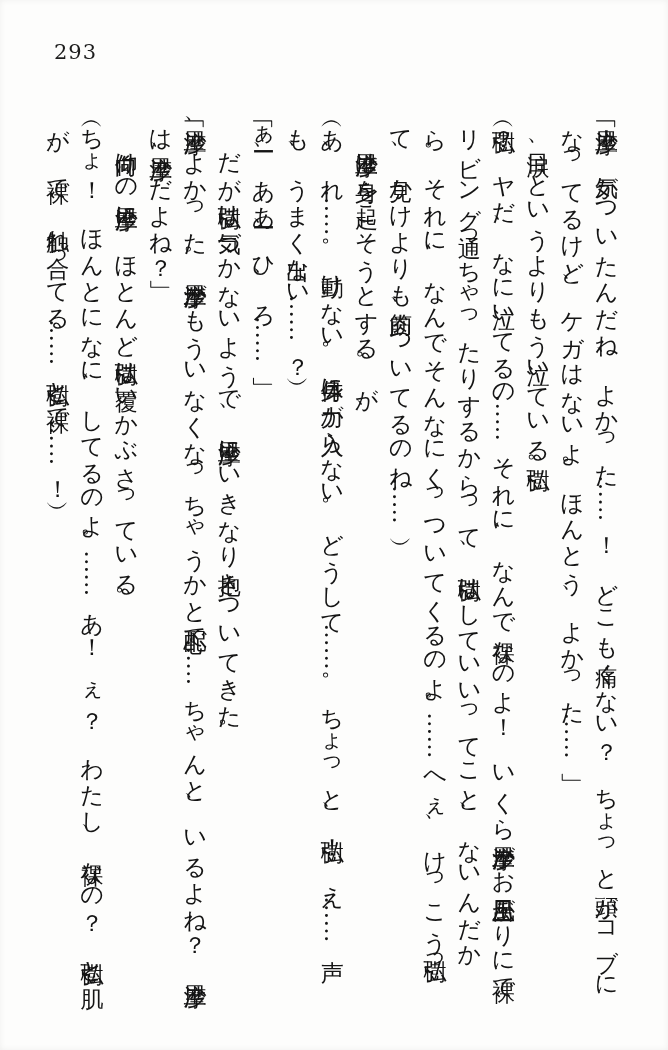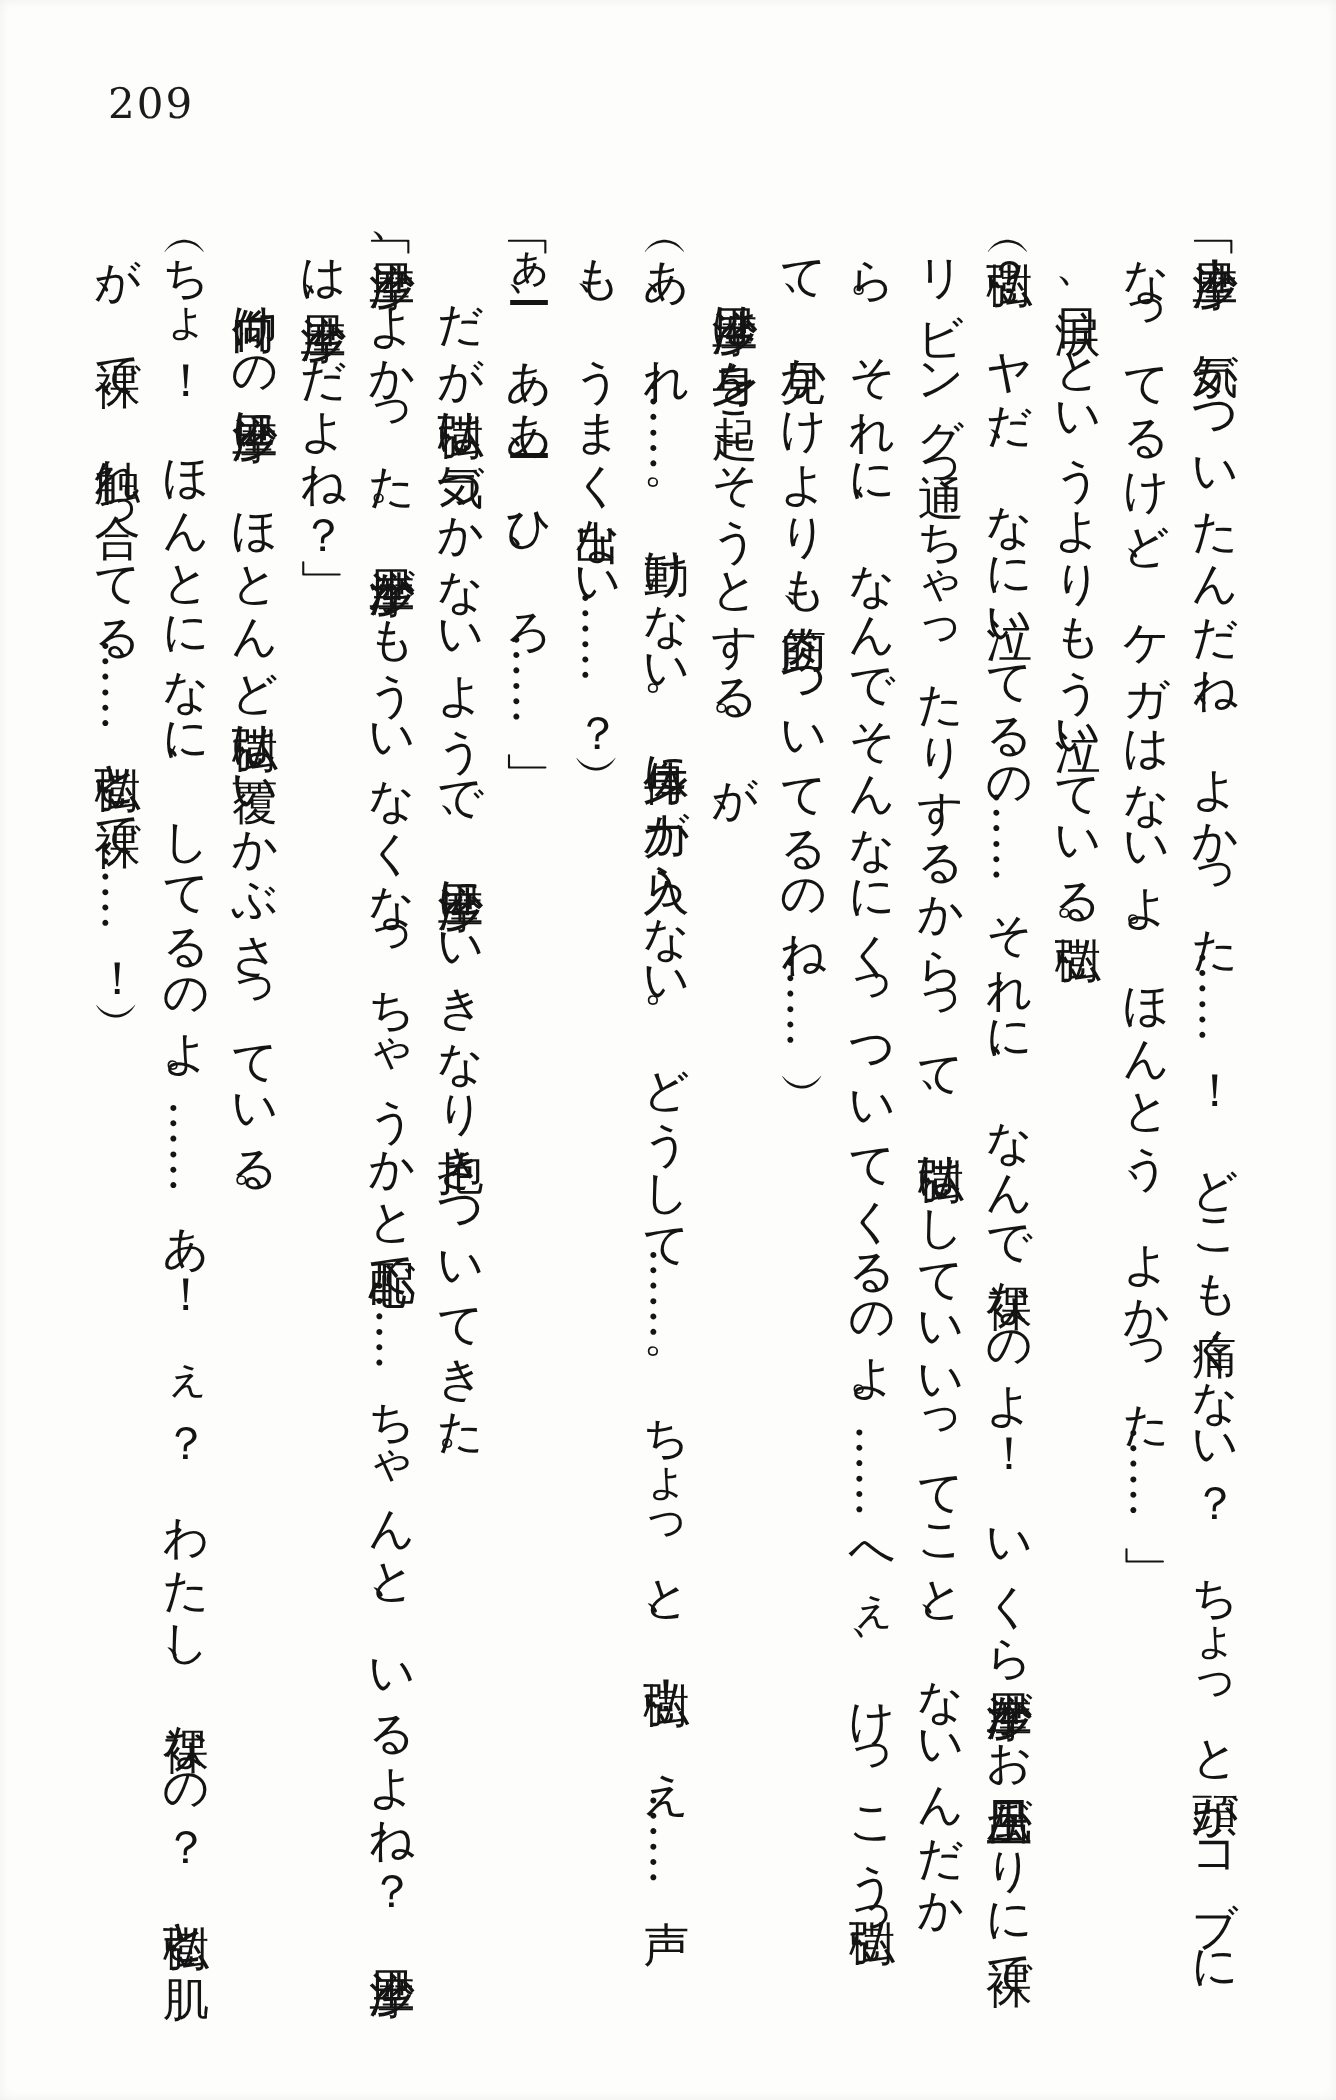--- a/index.html
+++ b/index.html
@@ -43,21 +43,21 @@
     padding: 0;
   }
   .text-block p.indent {
     text-indent: 1em;
   }
 </style>
 </head>
 <body>
 
 <div class="page">
-  <div class="page-number">209</div>
+  <div class="page-number">293</div>
 
   <div class="text-block">
     <p>「摩里沙！　気がついたんだね、よかった……！　どこも痛くない？　ちょっと頭がコブになってるけど、ケガはないよ。ほんとう、よかった……」</p>
     <p class="indent">涙目、というよりもう泣いている弘樹。</p>
     <p>（弘樹？　ヤだ、なに泣いてるの……それに、なんで裸なのよ！　いくら摩里沙がお風呂上がりに裸でリビング通っちゃったりするからって、弘樹はしていいってこと、ないんだから。それに、なんでそんなにくっついてくるのよ。……へぇ、けっこう弘樹って、見かけよりも筋肉、ついてるのね……）</p>
     <p class="indent">摩里沙は身を起こそうとする。が、</p>
     <p>（あ、れ……。動けない。身体に力が入らない。どうして……。ちょっと、弘樹！　え……声も、うまく出ない……？）</p>
     <p>「ぁー、ああー、ひ、ろ……」</p>
     <p class="indent">だが弘樹は気づかないようで、摩里沙にいきなり抱きついてきた。</p>
     <p>「摩里沙、よかった。摩里沙がもういなくなっちゃうかと心配で……ちゃんと、いるよね？　摩里沙は摩里沙、だよね？」</p>

